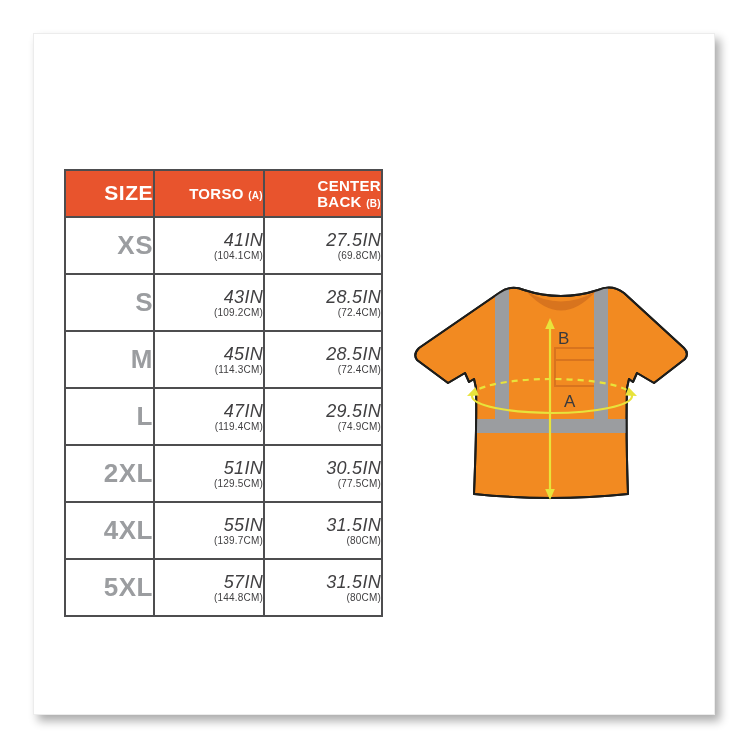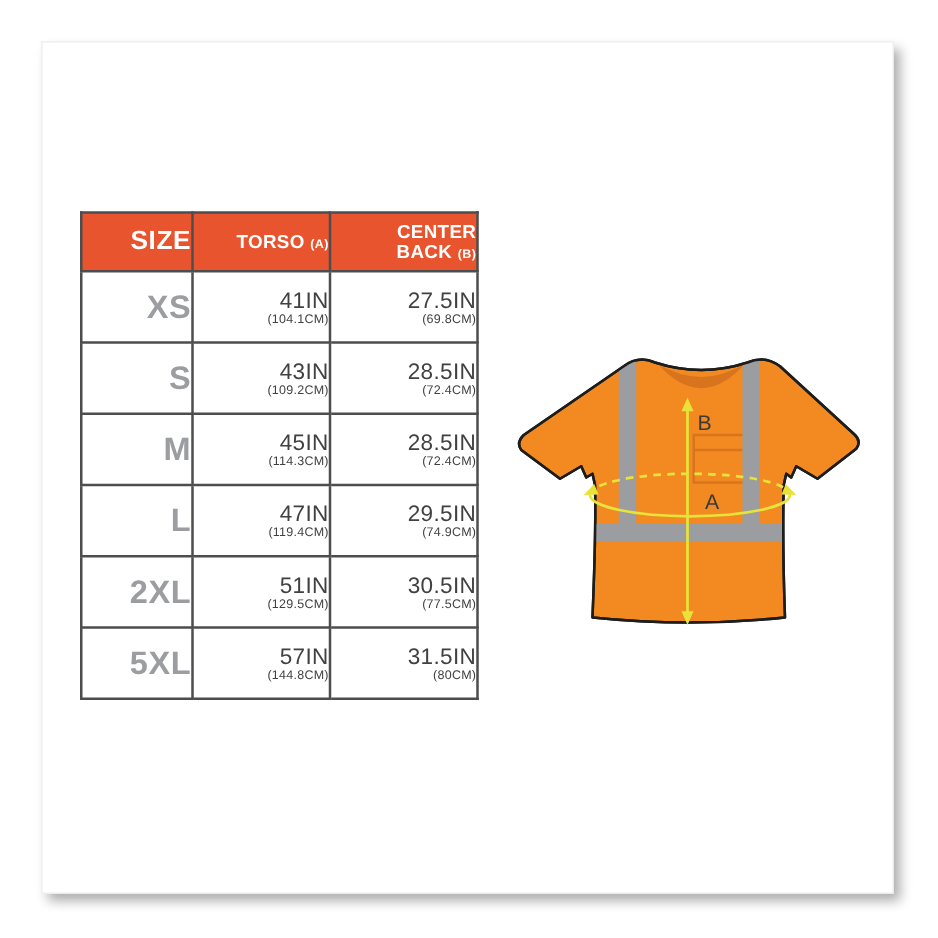--- a/index.html
+++ b/index.html
@@ -30,21 +30,21 @@
   }
   th.h-size{font-size:21px;letter-spacing:0.5px;}
   th.h-torso{font-size:15px;letter-spacing:0.3px;}
   th.h-back{font-size:15px;letter-spacing:0.3px;}
   thead .sub{font-size:10px;font-weight:bold;}
   tbody tr{height:57px;}
   td.size-cell{
     color:var(--size-text);font-size:26px;font-weight:bold;letter-spacing:0.5px;
   }
   td.val-cell{color:var(--value-text);}
-  td.val-cell .in{font-size:18px;line-height:1.12;letter-spacing:0.3px;}
+  td.val-cell .in{font-size:18px;line-height:1.12;letter-spacing:0.3px;font-style:italic;}
   td.val-cell .cm{font-size:10px;line-height:1.1;letter-spacing:0.2px;}
   
   .shirt-wrap{position:absolute;left:377px;top:242px;width:300px;height:230px;}
   .shirt-body{fill:var(--shirt-orange);stroke:var(--shirt-outline);stroke-width:2;stroke-linejoin:round;}
   .shirt-outline-top{fill:none;stroke:var(--shirt-outline);stroke-width:2;stroke-linejoin:round;}
   .collar-band{fill:var(--collar-orange);}
   .stripe{fill:var(--stripe-gray);}
   .pocket{fill:none;stroke:var(--collar-orange);stroke-width:2;}
   .tape{fill:none;stroke:var(--arrow-yellow);stroke-width:2.2;}
   .tape-dash{fill:none;stroke:var(--arrow-yellow);stroke-width:2.2;stroke-dasharray:6 5;}
@@ -124,20 +124,31 @@
         <td class="val-cell">
           <div class="in">51IN</div>
           <div class="cm">(129.5CM)</div>
         </td>
         <td class="val-cell">
           <div class="in">30.5IN</div>
           <div class="cm">(77.5CM)</div>
         </td>
       </tr>
       <tr>
+        <td class="size-cell">4XL</td>
+        <td class="val-cell">
+          <div class="in">55IN</div>
+          <div class="cm">(139.7CM)</div>
+        </td>
+        <td class="val-cell">
+          <div class="in">31.5IN</div>
+          <div class="cm">(80CM)</div>
+        </td>
+      </tr>
+      <tr>
         <td class="size-cell">5XL</td>
         <td class="val-cell">
           <div class="in">57IN</div>
           <div class="cm">(144.8CM)</div>
         </td>
         <td class="val-cell">
           <div class="in">31.5IN</div>
           <div class="cm">(80CM)</div>
         </td>
       </tr>

